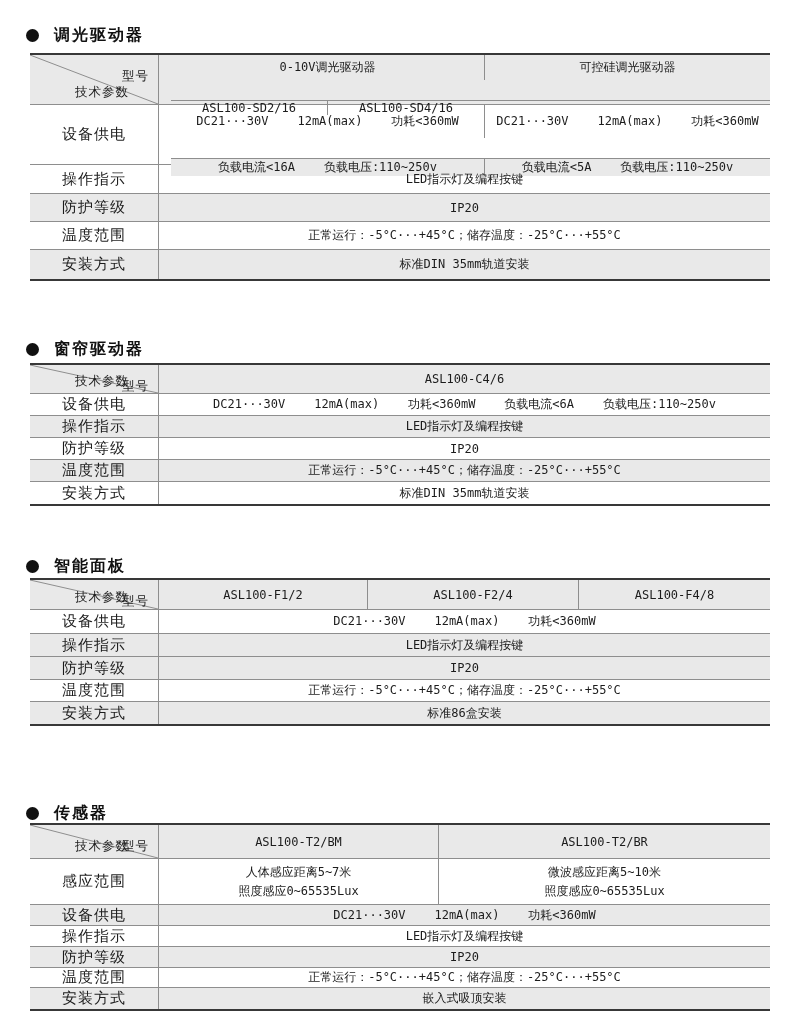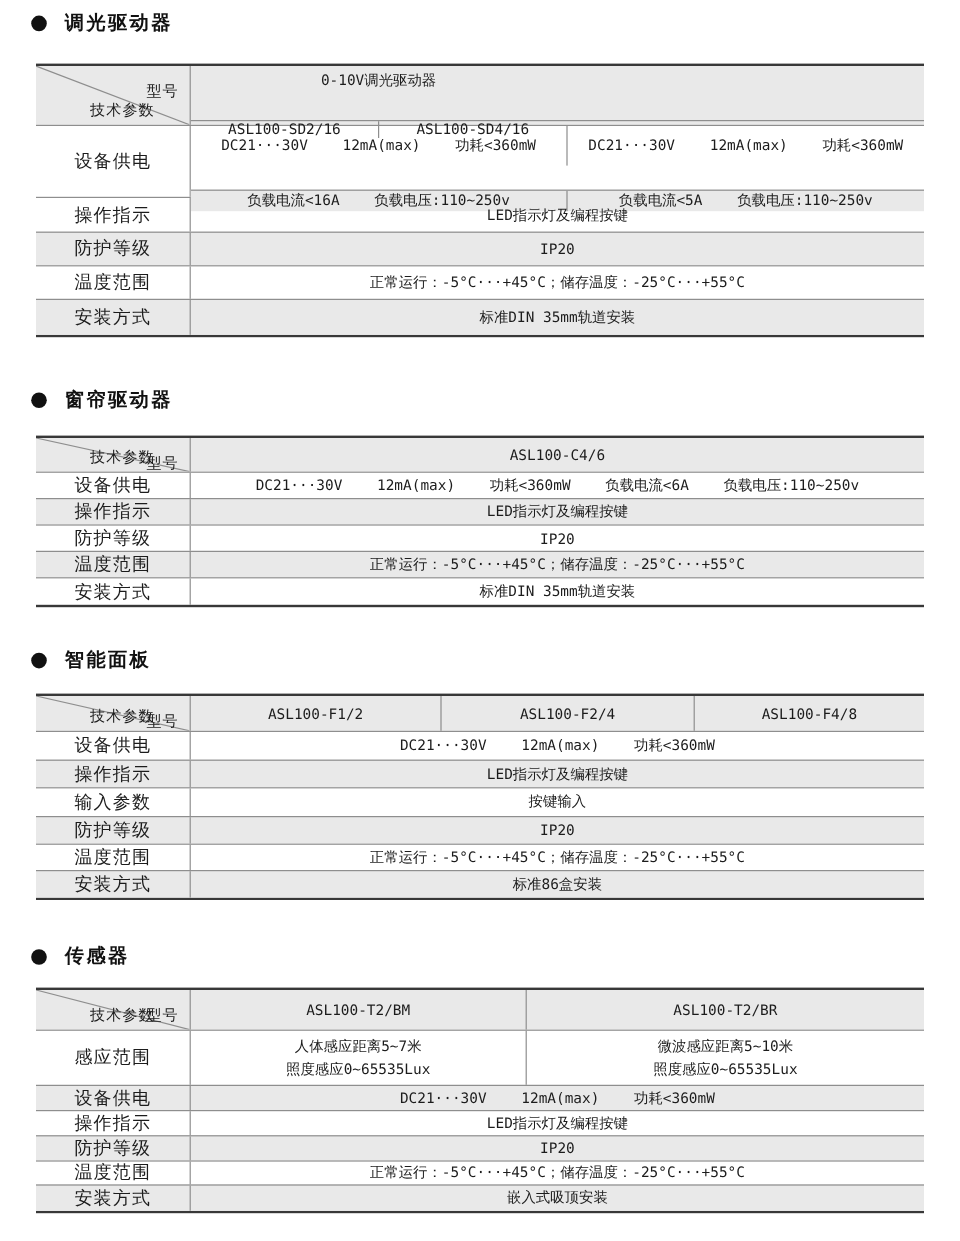--- a/index.html
+++ b/index.html
@@ -2,35 +2,35 @@
 <html><head>
 <meta charset="utf-8">
 <style>
   html,body{margin:0;padding:0;}
   body{
     width:800px;height:1034px;position:relative;background:#ffffff;
     font-family:"DejaVu Sans Mono","DejaVu Sans",monospace;
     color:#1c1c1c;
   }
   
-  .sec{position:absolute;left:26px;display:flex;align-items:center;}
+  .sec{position:absolute;left:26px;display:flex;align-items:center;margin-top:16px;}
   .sec .dot{width:13px;height:13px;border-radius:50%;background:#111;margin-right:15px;flex:0 0 13px;}
   .sec .t{font-family:"DejaVu Sans","Liberation Sans",sans-serif;font-weight:bold;font-size:16px;letter-spacing:2px;color:#111;}
   
   .tbl{position:absolute;left:30px;width:740px;box-sizing:border-box;
        border-top:2px solid #383838;border-bottom:2px solid #383838;font-size:12px;}
   .tr{display:flex;align-items:stretch;box-sizing:border-box;}
   .tr + .tr{border-top:1px solid #8e8e8e;}
   .td{display:flex;align-items:center;justify-content:center;text-align:center;box-sizing:border-box;min-width:0;}
   .lbl{flex:0 0 128px;width:128px;font-size:15px;letter-spacing:1px;}
   .vd{border-left:1px solid #8e8e8e;}
   .shade{background:#e9e9e9;}
   .pre{white-space:pre;}
   .fill{flex:1;}
-  .stack{flex:1;display:flex;flex-direction:column;min-width:0;}
+  .stack{flex:1;display:flex;flex-direction:column;min-width:0;padding-left:12px;}
   .sub{display:flex;flex:1;min-width:0;}
   .sub + .sub{border-top:1px solid #8e8e8e;margin-top:20px;}
   
   .corner{position:relative;flex:0 0 128px;width:128px;}
   .corner svg{position:absolute;left:0;top:0;width:100%;height:100%;}
   .corner svg line{stroke:#8e8e8e;stroke-width:1;}
   .c-top{position:absolute;top:13px;right:9px;font-size:12.5px;letter-spacing:1px;text-align:center;}
   .c-bot{position:absolute;bottom:3px;left:5px;font-size:12.5px;letter-spacing:1px;margin-left:40px;}
   .two{text-align:center;line-height:19px;}
 </style>
@@ -48,20 +48,21 @@
     <div class="td corner">
       <svg viewBox="0 0 100 100" preserveAspectRatio="none">
           <line x1="0" y1="0" x2="100" y2="100" vector-effect="non-scaling-stroke"></line>
         </svg>
       <span class="c-top">型号</span>
       <span class="c-bot">技术参数</span>
     </div>
     <div class="stack vd">
       <div class="sub" style="flex:0 0 25px">
         <div class="td" style="width:313px">0-10V调光驱动器</div>
+        <div class="td vd fill">可控硅调光驱动器</div>
       </div>
       <div class="sub">
         <div class="td" style="width:156px">ASL100-SD2/16</div>
         <div class="td vd" style="width:157px">ASL100-SD4/16</div>
       </div>
     </div>
   </div>
 
   <div class="tr" style="height:60px">
     <div class="td lbl">设备供电</div>
@@ -150,24 +151,20 @@
     <div class="td vd" style="width:211px">ASL100-F2/4</div>
     <div class="td vd fill">ASL100-F4/8</div>
   </div>
   <div class="tr" style="height:24px">
     <div class="td lbl">设备供电</div>
     <div class="td vd fill pre">DC21···30V    12mA(max)    功耗&lt;360mW</div>
   </div>
   <div class="tr shade" style="height:23px">
     <div class="td lbl">操作指示</div>
     <div class="td vd fill">LED指示灯及编程按键</div>
-  </div>
-  <div class="tr" style="height:24px">
-    <div class="td lbl">输入参数</div>
-    <div class="td vd fill">按键输入</div>
   </div>
   <div class="tr shade" style="height:23px">
     <div class="td lbl">防护等级</div>
     <div class="td vd fill">IP20</div>
   </div>
   <div class="tr" style="height:22px">
     <div class="td lbl">温度范围</div>
     <div class="td vd fill">正常运行：-5°C···+45°C；储存温度：-25°C···+55°C</div>
   </div>
   <div class="tr shade" style="height:23px">

